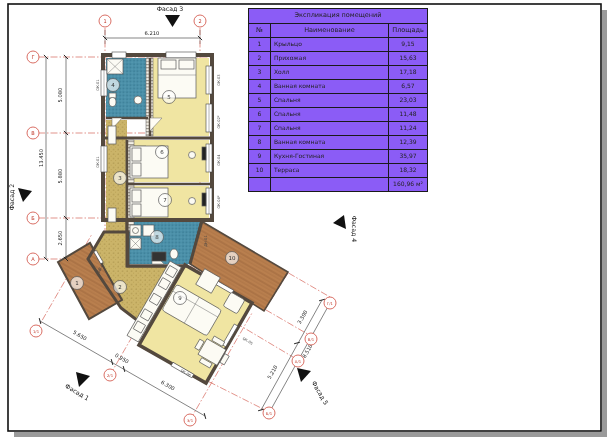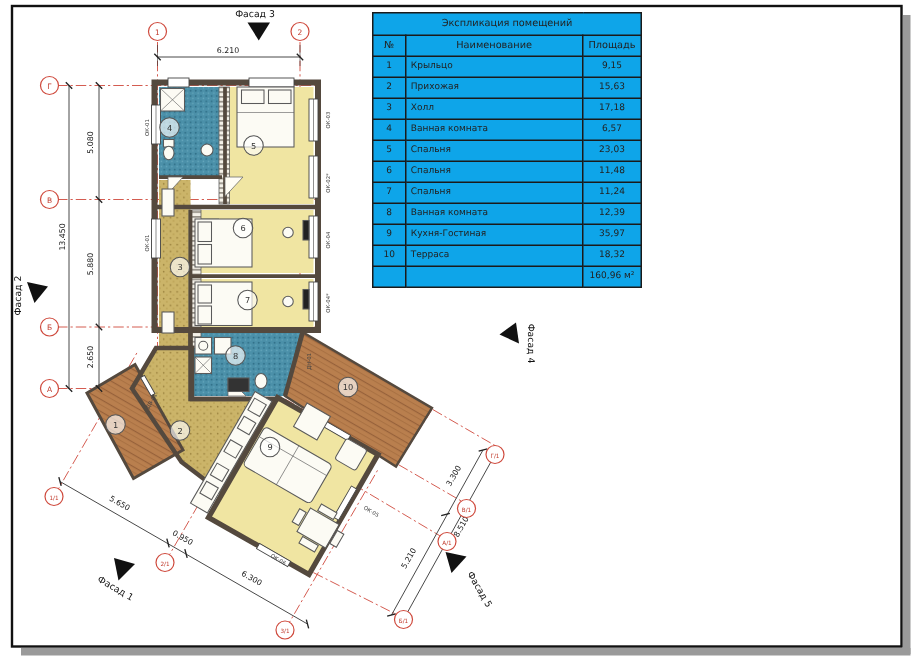--- a/index.html
+++ b/index.html
@@ -1,21 +1,21 @@
 <!DOCTYPE html>
 <html><head>
 <meta charset="utf-8">
 <style>
   html,body{margin:0;padding:0;background:#fff;}
   .page{position:relative;width:610px;height:441px;background:#fff;overflow:hidden;
         font-family:"DejaVu Sans",sans-serif;}
   svg text{font-family:"DejaVu Sans",sans-serif;}
   
   .spec{position:absolute;left:248px;top:8px;width:180px;border-collapse:collapse;
-        background:#0ea5e9;}
+        background:#8b5cf6;}
   .spec th,.spec td{border:1px solid #1a1a1a;font-weight:normal;color:#222;
         font-size:6px;line-height:1.15;padding:2px 3px;height:9px;}
   .spec .title{font-size:6.5px;text-align:center;height:10px;}
   .spec th{font-size:6.5px;text-align:center;}
   .spec td.c{text-align:center;}
   .spec col.n{width:22px}.spec col.name{width:119px}.spec col.area{width:39px}
 </style>
 </head>
 <body>
 

